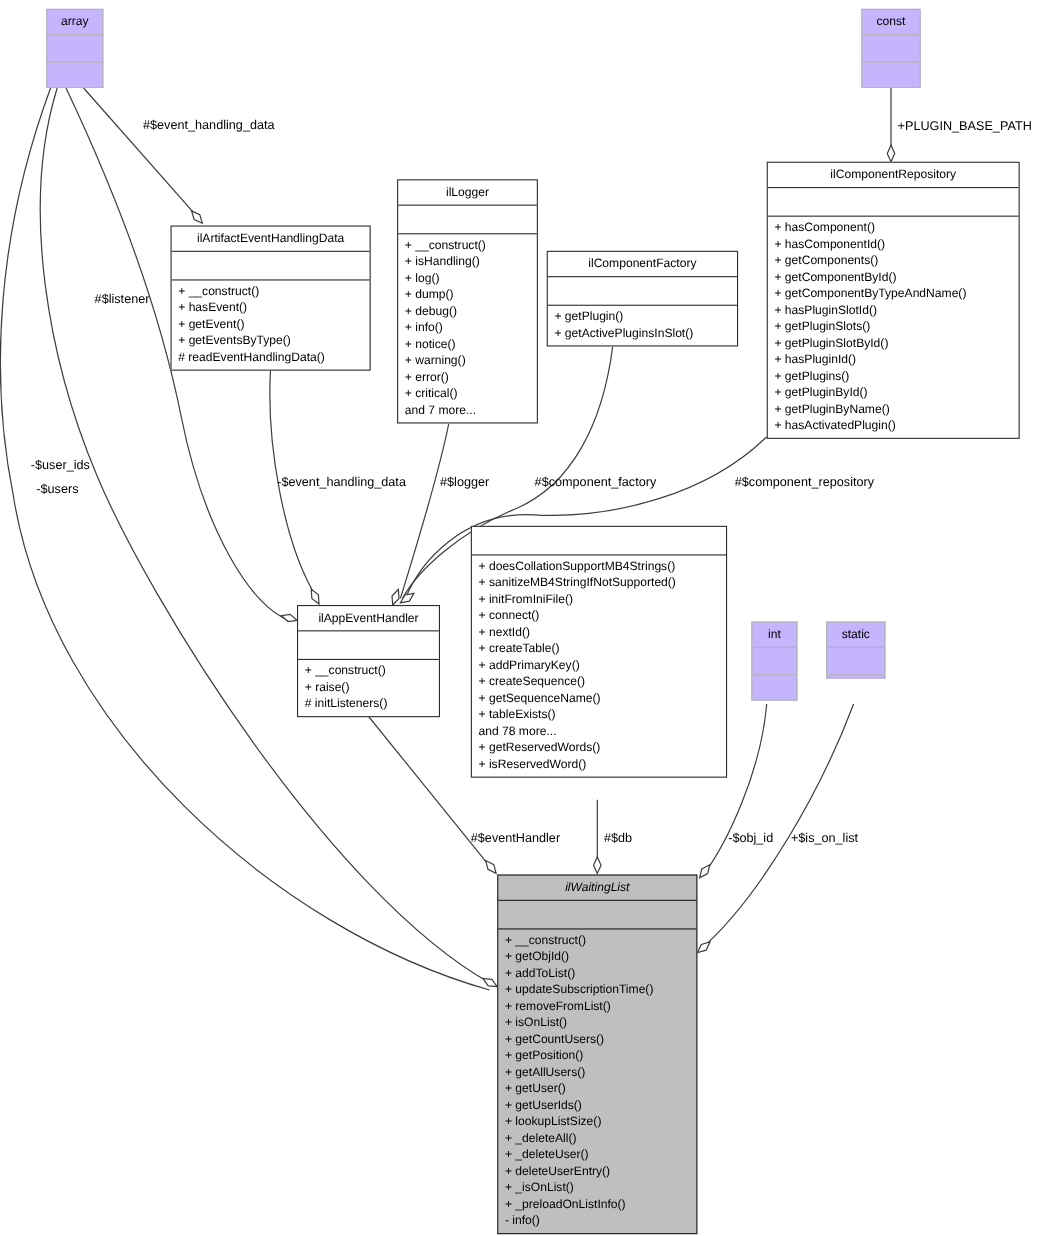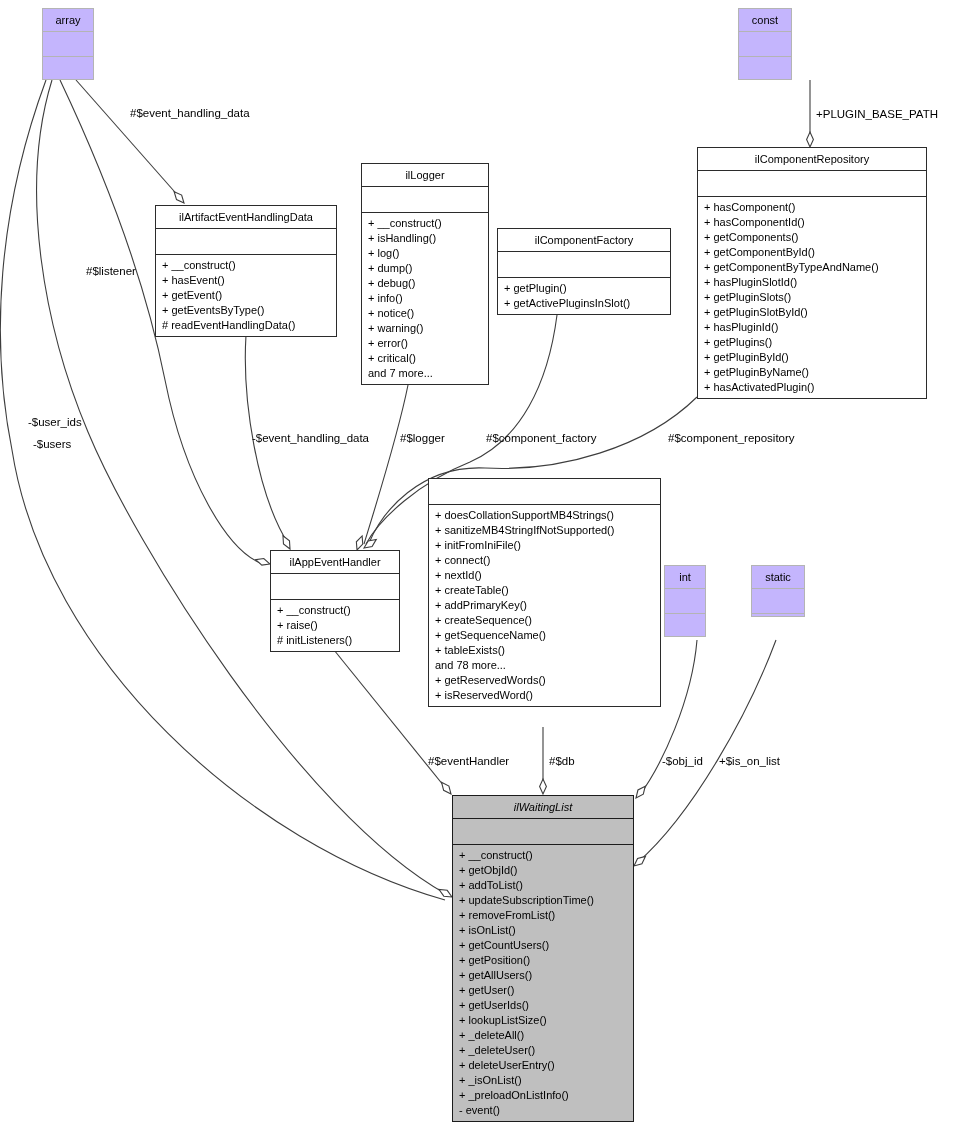--- a/index.html
+++ b/index.html
@@ -94,27 +94,27 @@
     <text x="662" y="765">-$obj_id</text>
     <text x="719" y="765">+$is_on_list</text>
   </svg>
 
   <div class="prim" style="left:42px;top:8px;width:52px;height:72px;">
     <div class="p-title">array</div>
     <div class="p-row"></div>
     <div class="p-row"></div>
   </div>
 
-  <div class="prim" style="left:738px;top:8px;width:54px;height:72px;">
+  <div class="prim" style="left:783px;top:8px;width:54px;height:72px;">
     <div class="p-title">const</div>
     <div class="p-row"></div>
     <div class="p-row"></div>
   </div>
 
-  <div class="prim" style="left:664px;top:565px;width:42px;height:72px;">
+  <div class="prim" style="left:683px;top:565px;width:42px;height:72px;">
     <div class="p-title">int</div>
     <div class="p-row"></div>
     <div class="p-row"></div>
   </div>
 
   <div class="prim" style="left:751px;top:565px;width:54px;height:52px;">
     <div class="p-title">static</div>
     <div class="p-row"></div>
     <div class="p-row"></div>
   </div>
@@ -221,17 +221,17 @@
         <div class="m-line">+ getPosition()</div>
         <div class="m-line">+ getAllUsers()</div>
         <div class="m-line">+ getUser()</div>
         <div class="m-line">+ getUserIds()</div>
         <div class="m-line">+ lookupListSize()</div>
         <div class="m-line">+ _deleteAll()</div>
         <div class="m-line">+ _deleteUser()</div>
         <div class="m-line">+ deleteUserEntry()</div>
         <div class="m-line">+ _isOnList()</div>
         <div class="m-line">+ _preloadOnListInfo()</div>
-        <div class="m-line">- event()</div>
+        <div class="m-line">- info()</div>
       </div>
   </div>
 
 </div>
 
 </body></html>

